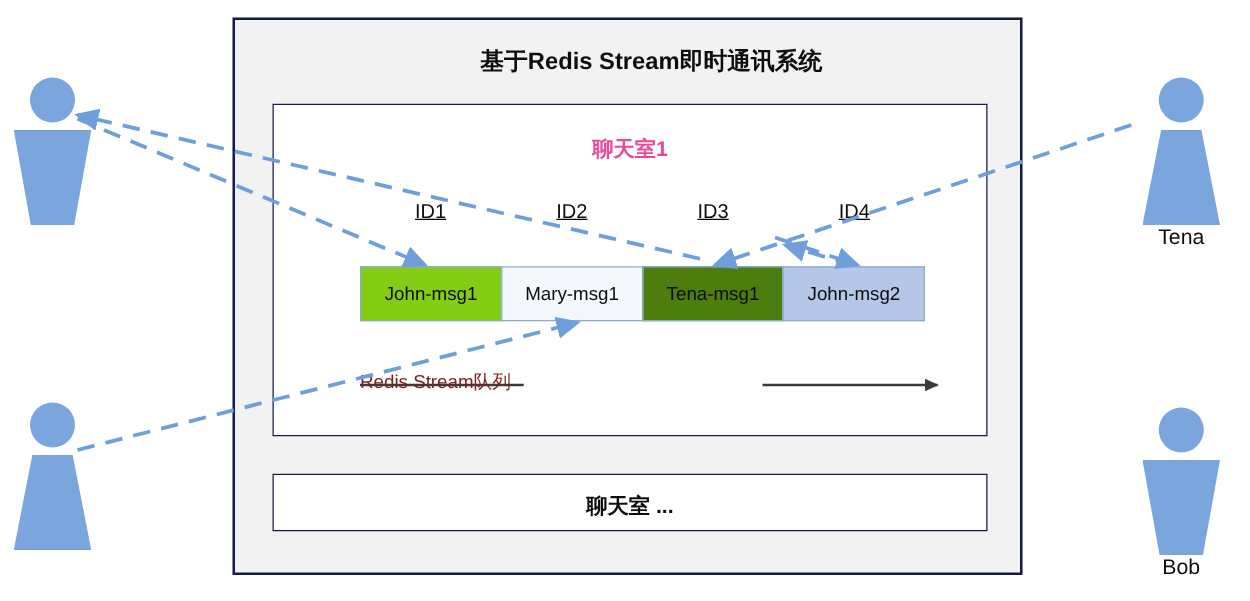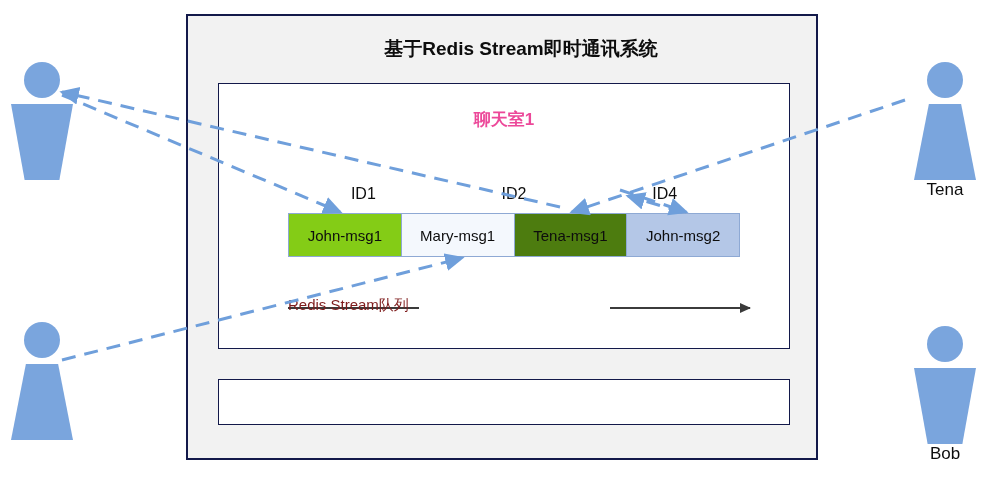--- a/index.html
+++ b/index.html
@@ -68,23 +68,24 @@
     text-align: center;
     font-size: 17px;
     font-weight: bold;
     color: #0d0d0d;
   }
 
   
   .id-row {
     position: absolute;
     left: 288px;
-    top: 185px;
+    top: 161px;
     width: 452px;
     display: flex;
+    text-decoration: underline;
   }
   .id-label {
     flex: 1 1 0;
     text-align: center;
     font-size: 16px;
     color: #0d0d0d;
   }
 
   
   .stream-row {
@@ -193,35 +194,37 @@
 
   <div class="system-box"></div>
   <div class="system-title">基于Redis Stream即时通讯系统</div>
 
   <div class="room-box room1"></div>
   <div class="room1-title">聊天室1</div>
 
   <div class="id-row">
     <div class="id-label">ID1</div>
     <div class="id-label">ID2</div>
+    <div class="id-label">ID3</div>
     <div class="id-label">ID4</div>
   </div>
 
   <div class="stream-row">
     <div class="stream-cell" style="background: #84cc16;">John-msg1</div>
     <div class="stream-cell" style="background: rgb(244, 248, 253);">Mary-msg1</div>
     <div class="stream-cell" style="background: #4d7c0f;">Tena-msg1</div>
     <div class="stream-cell" style="background: rgb(180, 199, 231);">John-msg2</div>
   </div>
 
   <div class="queue-line-left"></div>
   <div class="queue-label">Redis Stream队列</div>
   <div class="queue-arrow-right"></div>
 
   <div class="room-box room2"></div>
+  <div class="room2-title">聊天室 ...</div>
 
   <svg id="links" viewBox="0 0 1000 481">
     <defs>
       <marker id="ah" markerWidth="7" markerHeight="7" refX="5.6" refY="3" orient="auto">
         <path d="M0,0 L6.5,3 L0,6 z" fill="#6f9fdb"></path>
       </marker>
     </defs>
 
     <path d="M560,207 L62,92" stroke="#6f9fdb" stroke-width="3" fill="none" stroke-dasharray="14 9" marker-end="url(#ah)"></path>
 

